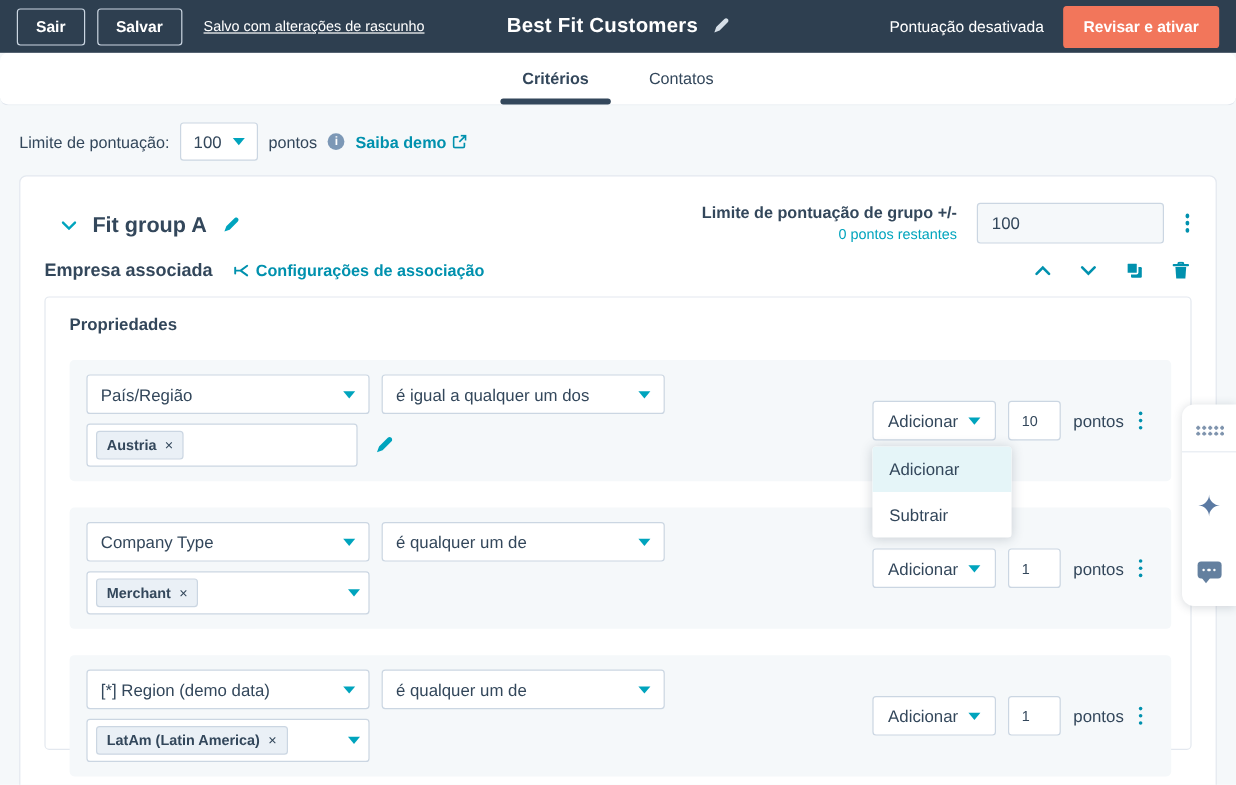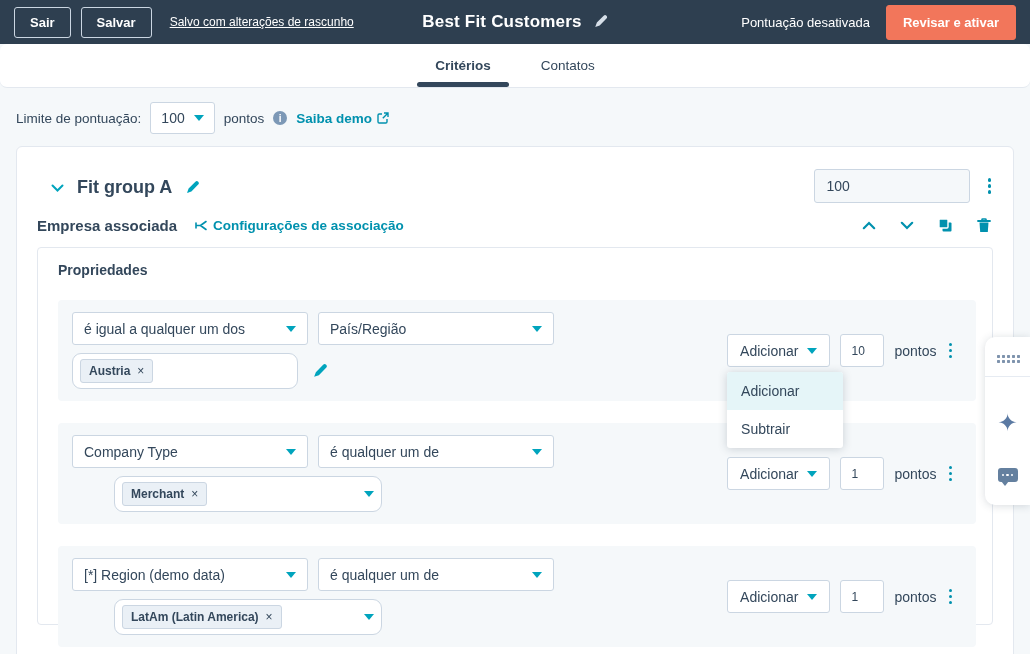--- a/index.html
+++ b/index.html
@@ -111,23 +111,23 @@
   .crit-row:first-of-type { margin-top:20px; }
   .crit-left { display:flex; flex-direction:column; gap:8px; }
   .crit-line { display:flex; gap:10px; align-items:center; }
   .dd {
     width:236px; height:33px; background:#fff; border:1px solid #cbd6e2;
     border-radius:3px; display:flex; align-items:center; justify-content:space-between;
     padding:0 11px; font-size:14px; cursor:pointer;
   }
   .tagbox {
     width:226px; min-height:36px; background:#fff; border:1px solid #cbd6e2;
-    border-radius:9px; display:flex; align-items:center; padding:3px 7px; gap:6px;
-  }
-  .tagbox.with-caret { width:268px; justify-content:space-between; cursor:pointer;margin-left:42px; }
+    border-radius:3px; display:flex; align-items:center; padding:3px 7px; gap:6px;
+  }
+  .tagbox.with-caret { width:236px; justify-content:space-between; cursor:pointer; }
   .tag {
     display:inline-flex; align-items:center; gap:7px; background:#eaf0f6;
     border:1px solid #cbd6e2; border-radius:3px; padding:4px 8px;
     font-size:12px; font-weight:700;
   }
   .tag .x { font-weight:400; font-size:12px; cursor:pointer; color:#33475b; }
   .crit-actions { margin-left:auto; display:flex; align-items:center; gap:10px; padding-right:8px; }
   .action-btn-wrap { position:relative; }
   .action-btn {
     background:#fff; border:1px solid #cbd6e2; border-radius:3px; height:33px;
@@ -232,20 +232,24 @@
           </svg>
       </span>
       <span class="group-name">Fit group A</span>
       <span class="icon-btn">
         <svg width="14" height="14" viewBox="0 0 14 14">
             <path d="M13.2.8a2 2 0 0 0-2.8 0L3.6 7.6 2 12l4.4-1.6 6.8-6.8a2 2 0 0 0 0-2.8z" fill="#00a4bd"></path>
           </svg>
       </span>
     </div>
     <div class="group-right">
+      <div class="group-limit-labels">
+        <div class="group-limit-label">Limite de pontuação de grupo +/-</div>
+        <div class="points-remaining">0 pontos restantes</div>
+      </div>
       <input class="group-limit-input" value="100" style="">
       <span class="kebab">
           <i></i>
           <i></i>
           <i></i>
         </span>
     </div>
   </div>
 
   <div class="assoc-row">
@@ -285,25 +289,25 @@
     </div>
   </div>
 
   <div class="props-panel">
     <div class="props-label">Propriedades</div>
 
     <div class="crit-row">
       <div class="crit-left">
         <div class="crit-line">
           <div class="dd">
+            <span>País/Região</span>
+            <span class="caret"></span>
+          </div>
+          <div class="dd">
             <span>é igual a qualquer um dos</span>
-            <span class="caret"></span>
-          </div>
-          <div class="dd">
-            <span>País/Região</span>
             <span class="caret"></span>
           </div>
         </div>
         <div class="crit-line">
           <div class="tagbox">
             <span class="tag">
               <span>Austria</span>
               <span class="x">×</span>
             </span>
           </div>

